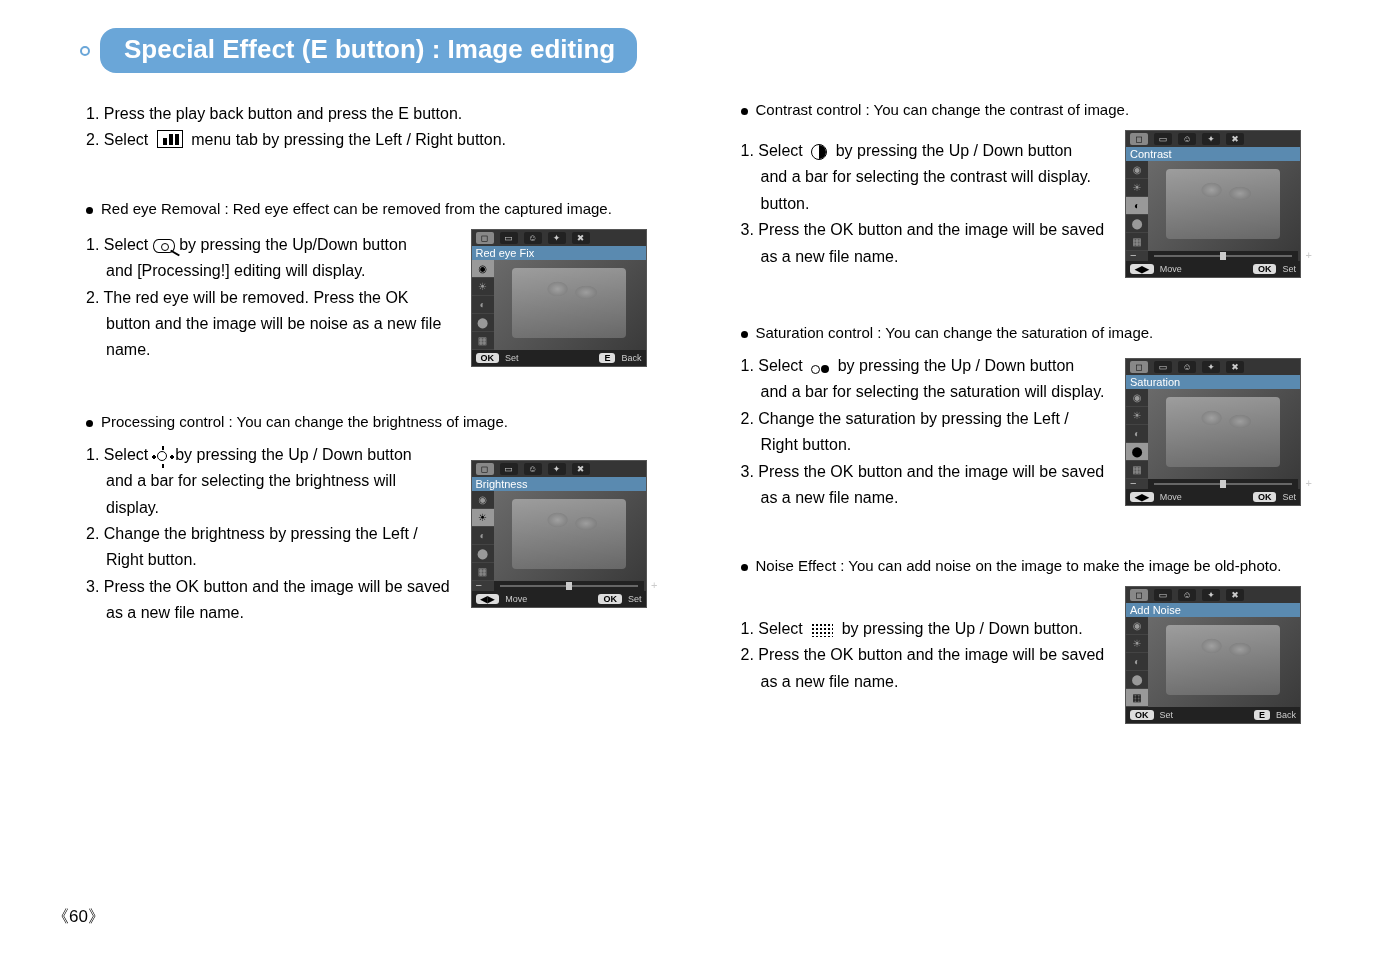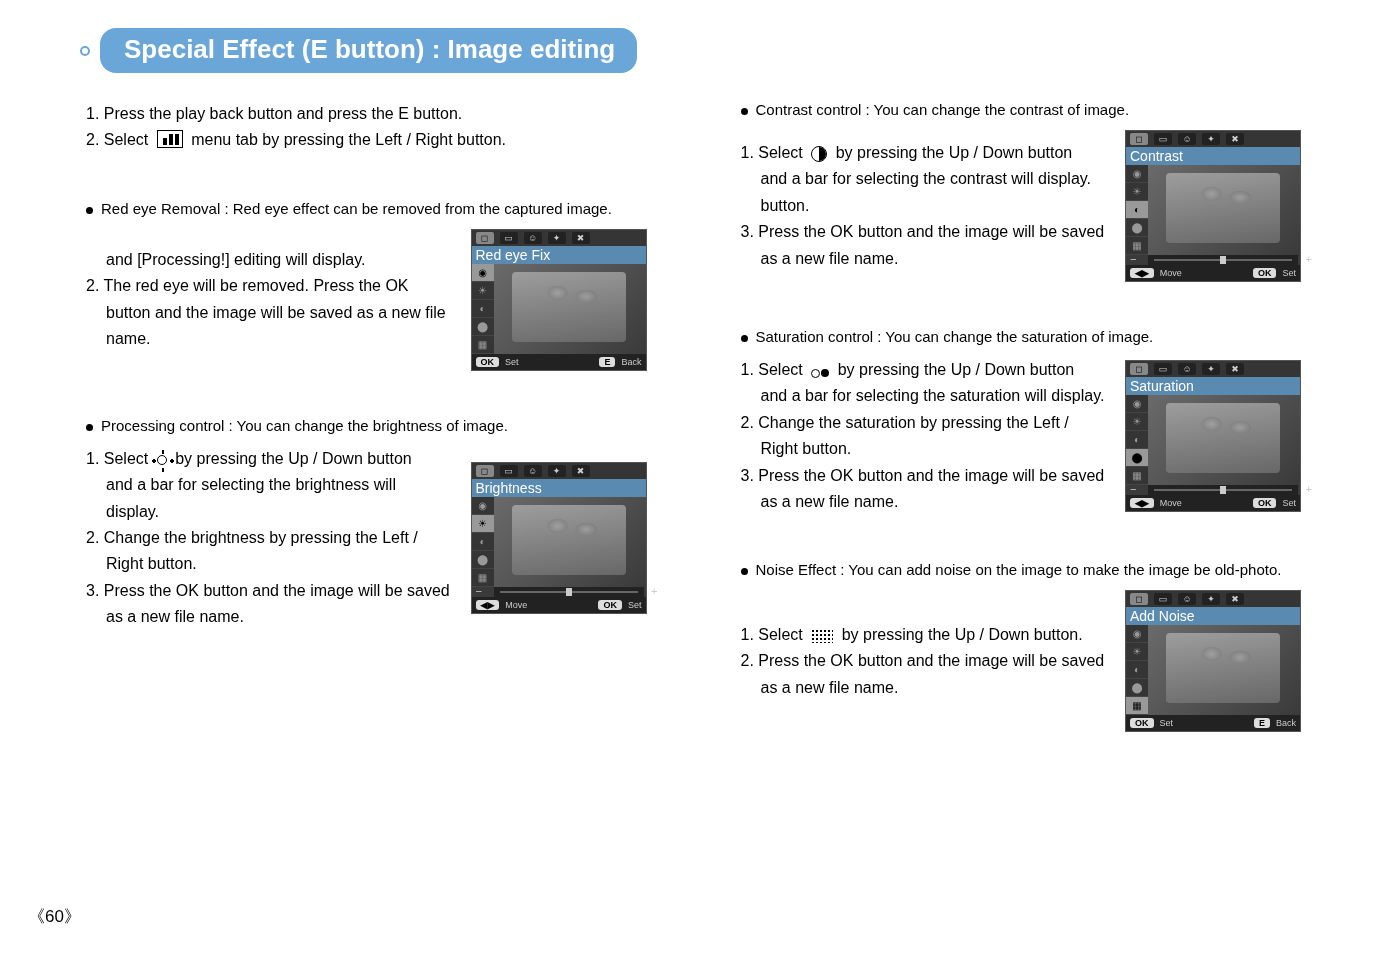--- a/index.html
+++ b/index.html
@@ -58,40 +58,40 @@
     background-image:radial-gradient(#000 1px,transparent 1px);background-size:4px 4px;}
 
   .row2 { display:flex; align-items:center; gap:16px; }
   .row2 .left { flex: 1; }
 
   
   .shot { width: 176px; background:#3a3a3a; border:1px solid #555; font-size:9px; color:#ccc; }
   .shot-tabs { display:flex; background:#353535; height:16px; align-items:center; padding:0 4px; gap:6px;}
   .shot-tab { width:18px; height:12px; background:#222; border-radius:2px; display:flex;align-items:center;justify-content:center;font-size:9px;}
   .shot-tab.active { background:#888; color:#000;}
-  .shot-label { background:#5a8ab0; color:#fff; font-size:14px; padding:1px 4px; }
+  .shot-label { background:#5a8ab0; color:#fff; font-size:11px; padding:1px 4px; }
   .shot-body { display:flex; height:90px; }
   .shot-side { width:22px; background:#353535; display:flex; flex-direction:column; }
   .shot-side div { flex:1; border-bottom:1px solid #444; display:flex;align-items:center;justify-content:center;font-size:10px;color:#999;}
   .shot-side div.sel { background:#999; color:#000;}
   .shot-img { flex:1; background:linear-gradient(135deg,#6a6a6a,#3a3a3a); position:relative;}
   .shot-img::after{content:"";position:absolute;left:18px;top:8px;right:20px;bottom:12px;
     background:radial-gradient(ellipse at 40% 30%, #ddd 0%, #aaa 10%, transparent 11%),
                radial-gradient(ellipse at 65% 35%, #ddd 0%, #aaa 10%, transparent 11%),
                linear-gradient(#ccc,#888);
     border-radius:4px;opacity:0.55;}
   .shot-foot { display:flex; background:#222; height:16px; align-items:center; font-size:9px; gap:6px; padding:0 4px;}
   .shot-foot .btn { background:#ddd;color:#000;border-radius:3px;padding:0 5px;font-weight:bold;font-size:9px;}
   .shot-slider { height:10px; background:#222; position:relative; margin:0 2px 0 22px;}
   .shot-slider::before{content:"";position:absolute;left:6px;right:6px;top:4px;height:2px;background:#666;}
   .shot-slider .knob{position:absolute;left:48%;top:1px;width:6px;height:8px;background:#ccc;}
   .shot-slider .minus{position:absolute;left:-18px;top:-2px;color:#ccc;font-size:11px;}
   .shot-slider .plus{position:absolute;right:-14px;top:-2px;color:#ccc;font-size:11px;}
 
-  .page-num { position:absolute; left:28px; bottom:26px; font-size:17px; }
+  .page-num { position:absolute; left:52px; bottom:26px; font-size:17px; }
   .page-num .ang { font-family: "Segoe UI Symbol", sans-serif; }
 </style>
 </head>
 <body>
 
 <div class="title-row">
   <span class="title-dot"></span>
   <span class="title-pill">Special Effect (E button) : Image editing</span>
 </div>
 
@@ -110,23 +110,28 @@
       </div>
     </div>
 
     <div class="block">
       <div class="bullet-line">
         <span class="bullet-dot"></span>
         <span>Red eye Removal : Red eye effect can be removed from the captured image.</span>
       </div>
       <div class="row2">
         <div class="left steps">
+          <div>
+            <span>1. Select</span>
+            <span class="glyph-eye"></span>
+            <span>by pressing the  Up/Down button</span>
+          </div>
           <div class="indent">and [Processing!] editing will display.</div>
           <div>2. The red eye will be removed. Press the OK</div>
-          <div class="indent">button and the image will be saved as a new file</div>
+          <div class="indent">button and the image will be noise as a new file</div>
           <div class="indent">name.</div>
         </div>
         <div class="shot">
           <div class="shot-tabs">
             <div class="shot-tab active">◻</div>
             <div class="shot-tab">▭</div>
             <div class="shot-tab">☺</div>
             <div class="shot-tab">✦</div>
             <div class="shot-tab">✖</div>
           </div>

